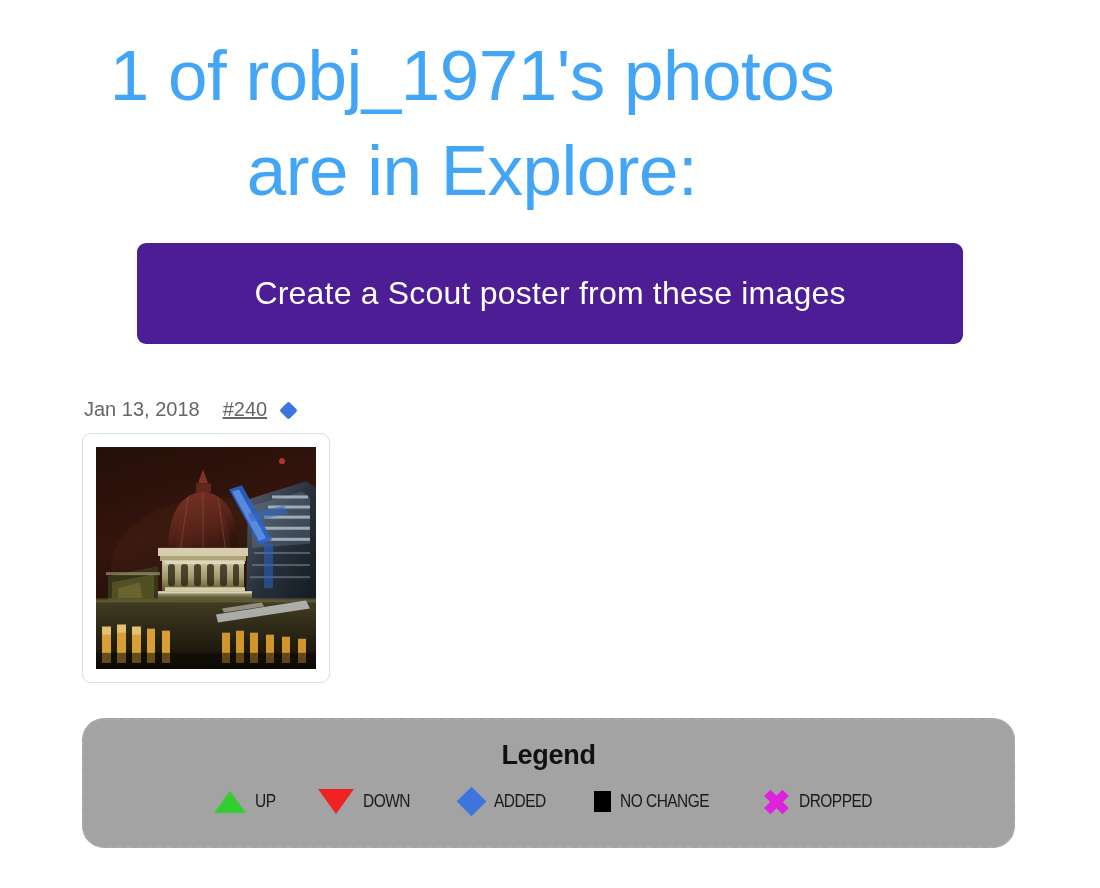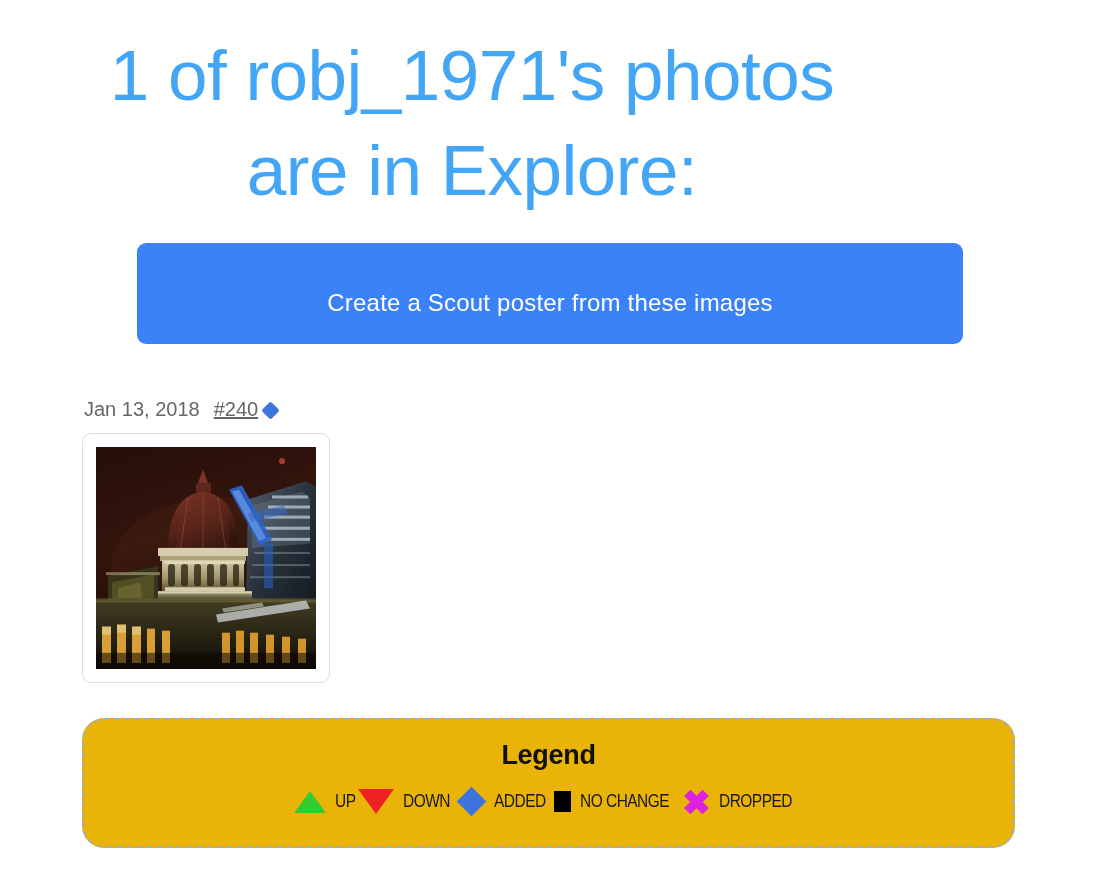--- a/index.html
+++ b/index.html
@@ -40,40 +40,40 @@
     text-align: center;
   }
   .cta-button {
     display: inline-block;
     box-sizing: border-box;
     width: 826px;
     height: 101px;
     line-height: 101px;
     border: none;
     border-radius: 9px;
-    background: #3b82f6;
+    background: #4c1d95;
     color: #ffffff;
     font-family: "Liberation Sans", sans-serif;
-    font-size: 24px;
+    font-size: 32px;
     font-weight: 400;
     letter-spacing: 0.2px;
     cursor: pointer;
-    padding: 9px;
+    padding: 0;
     text-align: center;
     vertical-align: middle;
   }
 
   
   .entry-meta {
     position: absolute;
     left: 84px;
     top: 396px;
     display: flex;
     align-items: center;
-    gap: 0px;
+    gap: 9px;
     font-family: "Liberation Sans", sans-serif;
     font-size: 20px;
     color: #666666;
     line-height: 26px;
     white-space: nowrap;
   }
   .entry-meta .meta-date { margin-right: 14px; }
   .entry-meta .meta-rank { margin-right: 6px; text-decoration: underline; }
   .diamond-marker {
     display: inline-block;
@@ -112,36 +112,37 @@
   
   .legend-box {
     position: absolute;
     left: 82px;
     top: 718px;
     width: 933px;
     height: 130px;
     box-sizing: border-box;
     border: 2px dashed #aaaaaa;
     border-radius: 22px;
-    background: #eab308;
+    background: #a3a3a3;
   }
   .legend-title {
     text-align: center;
     font-family: "Liberation Sans", sans-serif;
     font-weight: bold;
     font-size: 27px;
     color: #111111;
     margin-top: 20px;
     letter-spacing: -0.3px;
   }
   .legend-items {
     display: flex;
     justify-content: center;
     align-items: center;
     margin-top: 16px;
+    gap: 40px;
     padding: 0 18px;
   }
   .legend-item {
     display: flex;
     align-items: center;
     gap: 9px;
   }
   .legend-label {
     font-family: "Liberation Sans", sans-serif;
     font-size: 18px;

